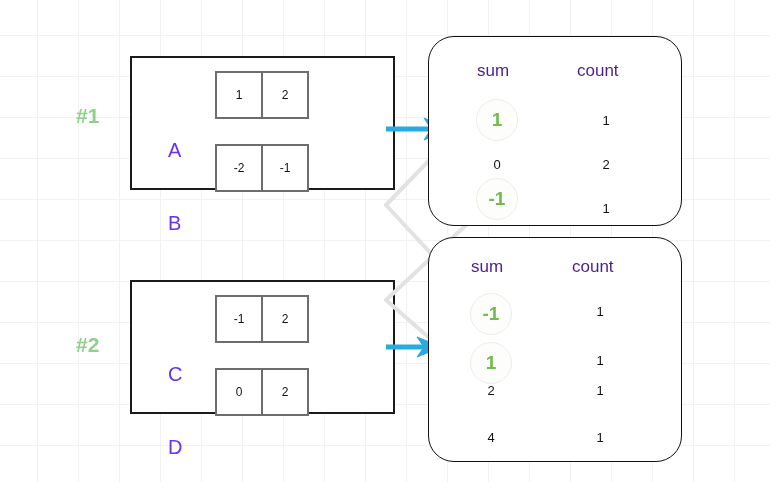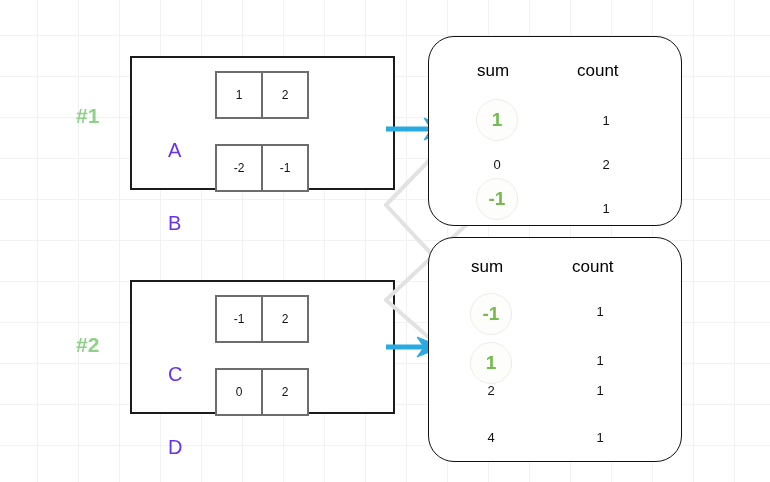--- a/index.html
+++ b/index.html
@@ -70,21 +70,21 @@
   .table-panel {
     position: absolute;
     border: 1.6px solid #111;
     border-radius: 26px;
     background: #ffffff;
     box-sizing: border-box;
   }
   .col-head {
     position: absolute;
     font-size: 17px;
-    color: #000000;
+    color: #4c1d95;
     font-family: "Liberation Sans", sans-serif;
     text-align: right;
   }
   .val {
     position: absolute;
     font-size: 13px;
     color: #111;
     text-align: center;
     font-family: "Liberation Sans", sans-serif;
     transform: translate(-50%, -50%);

